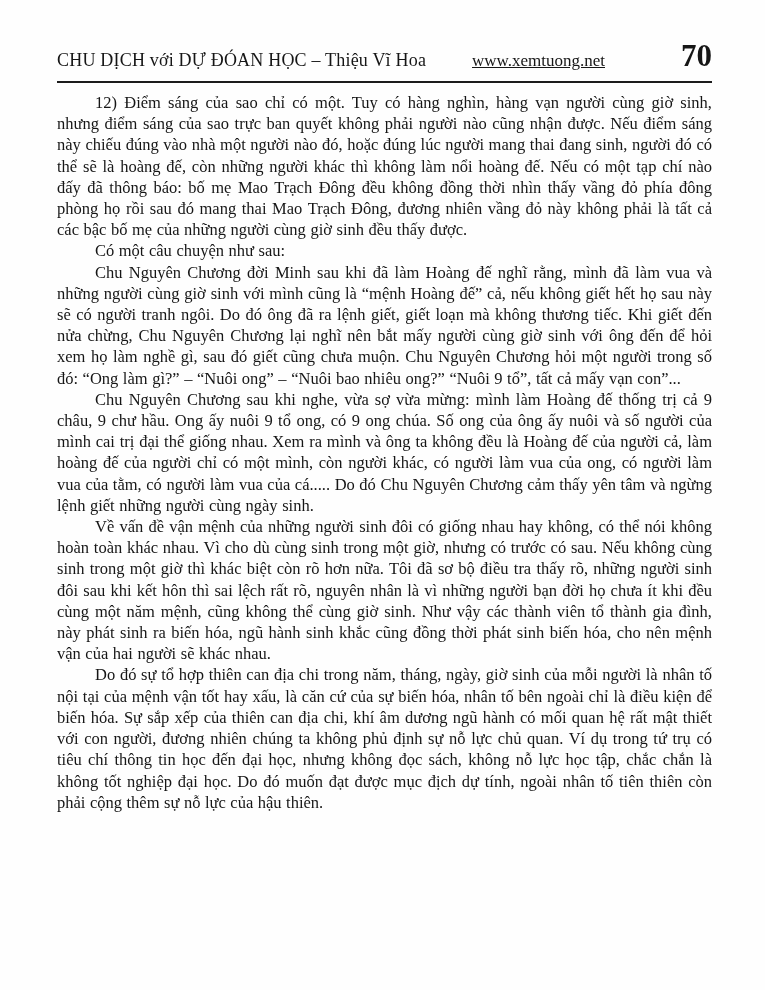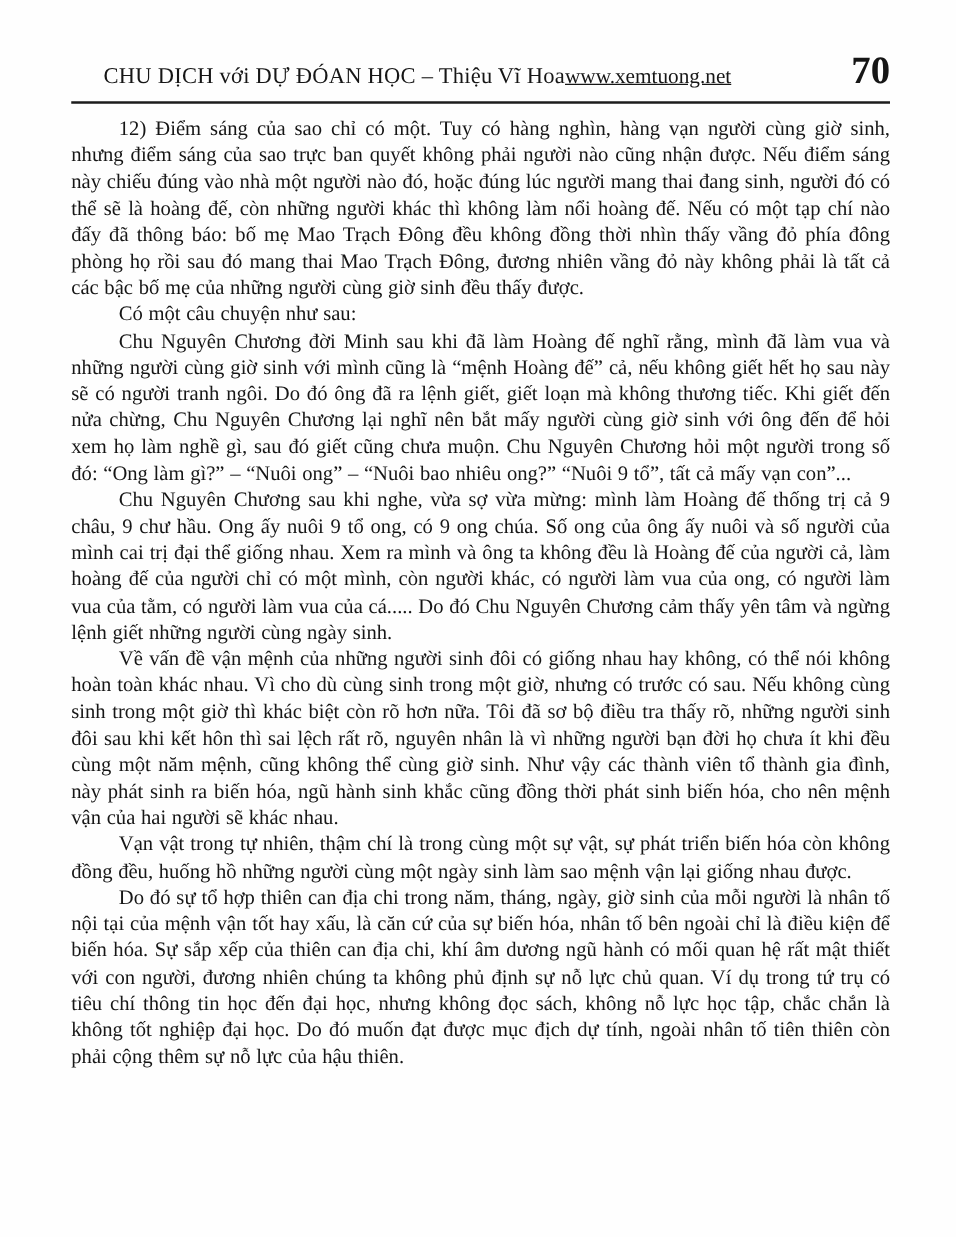--- a/index.html
+++ b/index.html
@@ -22,26 +22,25 @@
     display: flex;
     align-items: baseline;
     border-bottom: 2px solid #1c1c1c;
     padding-bottom: 10px;
   }
   .header-title {
     font-size: 18px;
     letter-spacing: 0.2px;
     flex: 1;
     white-space: nowrap;
-    text-align: right;
   }
   .header-site {
     font-size: 17px;
     text-decoration: underline;
-    margin-right: 96px;
+    margin-right: 76px;
     white-space: nowrap;
   }
   .header-pagenum {
     font-size: 31px;
     font-weight: bold;
     line-height: 0.9;
   }
   .content {
     margin-top: 9px;
   }
@@ -62,16 +61,15 @@
     <span class="header-title">CHU DỊCH với DỰ ĐÓAN HỌC – Thiệu Vĩ Hoa</span>
     <span class="header-site">www.xemtuong.net</span>
     <span class="header-pagenum">70</span>
   </div>
   <div class="content">
     <p class="para">12) Điểm sáng của sao chỉ có một. Tuy có hàng nghìn, hàng vạn người cùng giờ sinh, nhưng điểm sáng của sao trực ban quyết không phải người nào cũng nhận được. Nếu điểm sáng này chiếu đúng vào nhà một người nào đó, hoặc đúng lúc người mang thai đang sinh, người đó có thể sẽ là hoàng đế, còn những người khác thì không làm nổi hoàng đế. Nếu có một tạp chí nào đấy đã thông báo: bố mẹ Mao Trạch Đông đều không đồng thời nhìn thấy vầng đỏ phía đông phòng họ rồi sau đó mang thai Mao Trạch Đông, đương nhiên vầng đỏ này không phải là tất cả các bậc bố mẹ của những người cùng giờ sinh đều thấy được.</p>
     <p class="para">Có một câu chuyện như sau:</p>
     <p class="para">Chu Nguyên Chương đời Minh sau khi đã làm Hoàng đế nghĩ rằng, mình đã làm vua và những người cùng giờ sinh với mình cũng là “mệnh Hoàng đế” cả, nếu không giết hết họ sau này sẽ có người tranh ngôi. Do đó ông đã ra lệnh giết, giết loạn mà không thương tiếc. Khi giết đến nửa chừng, Chu Nguyên Chương lại nghĩ nên bắt mấy người cùng giờ sinh với ông đến để hỏi xem họ làm nghề gì, sau đó giết cũng chưa muộn. Chu Nguyên Chương hỏi một người trong số đó: “Ong làm gì?” – “Nuôi ong” – “Nuôi bao nhiêu ong?” “Nuôi 9 tổ”, tất cả mấy vạn con”...</p>
     <p class="para">Chu Nguyên Chương sau khi nghe, vừa sợ vừa mừng: mình làm Hoàng đế thống trị cả 9 châu, 9 chư hầu. Ong ấy nuôi 9 tổ ong, có 9 ong chúa. Số ong của ông ấy nuôi và số người của mình cai trị đại thể giống nhau. Xem ra mình và ông ta không đều là Hoàng đế của người cả, làm hoàng đế của người chỉ có một mình, còn người khác, có người làm vua của ong, có người làm vua của tằm, có người làm vua của cá..... Do đó Chu Nguyên Chương cảm thấy yên tâm và ngừng lệnh giết những người cùng ngày sinh.</p>
     <p class="para">Về vấn đề vận mệnh của những người sinh đôi có giống nhau hay không, có thể nói không hoàn toàn khác nhau. Vì cho dù cùng sinh trong một giờ, nhưng có trước có sau. Nếu không cùng sinh trong một giờ thì khác biệt còn rõ hơn nữa. Tôi đã sơ bộ điều tra thấy rõ, những người sinh đôi sau khi kết hôn thì sai lệch rất rõ, nguyên nhân là vì những người bạn đời họ chưa ít khi đều cùng một năm mệnh, cũng không thể cùng giờ sinh. Như vậy các thành viên tổ thành gia đình, này phát sinh ra biến hóa, ngũ hành sinh khắc cũng đồng thời phát sinh biến hóa, cho nên mệnh vận của hai người sẽ khác nhau.</p>
-    <p class="para">Vạn vật trong tự nhiên, thậm chí là trong cùng một sự vật, sự  phát triển biến hóa còn không đồng đều, huống hồ những người cùng một ngày sinh làm sao mệnh vận lại giống nhau được.</p>
     <p class="para">Do đó sự tổ hợp thiên can địa chi trong năm,  tháng, ngày, giờ sinh của mỗi người là nhân tố nội tại của mệnh vận tốt hay xấu, là căn cứ của sự biến hóa, nhân tố bên ngoài chỉ là điều kiện để biến hóa. Sự sắp xếp của thiên can địa chi, khí âm dương ngũ hành có mối quan hệ rất mật thiết với con người, đương nhiên chúng ta không phủ định sự nỗ lực chủ quan. Ví dụ trong tứ trụ có tiêu chí thông tin học đến đại học, nhưng không đọc sách, không nỗ lực học tập, chắc chắn là không tốt nghiệp đại học. Do đó muốn đạt được mục địch dự tính, ngoài nhân tố tiên thiên còn phải cộng thêm sự nỗ lực của hậu thiên.</p>
   </div>
 </div>
 
 </body></html>

